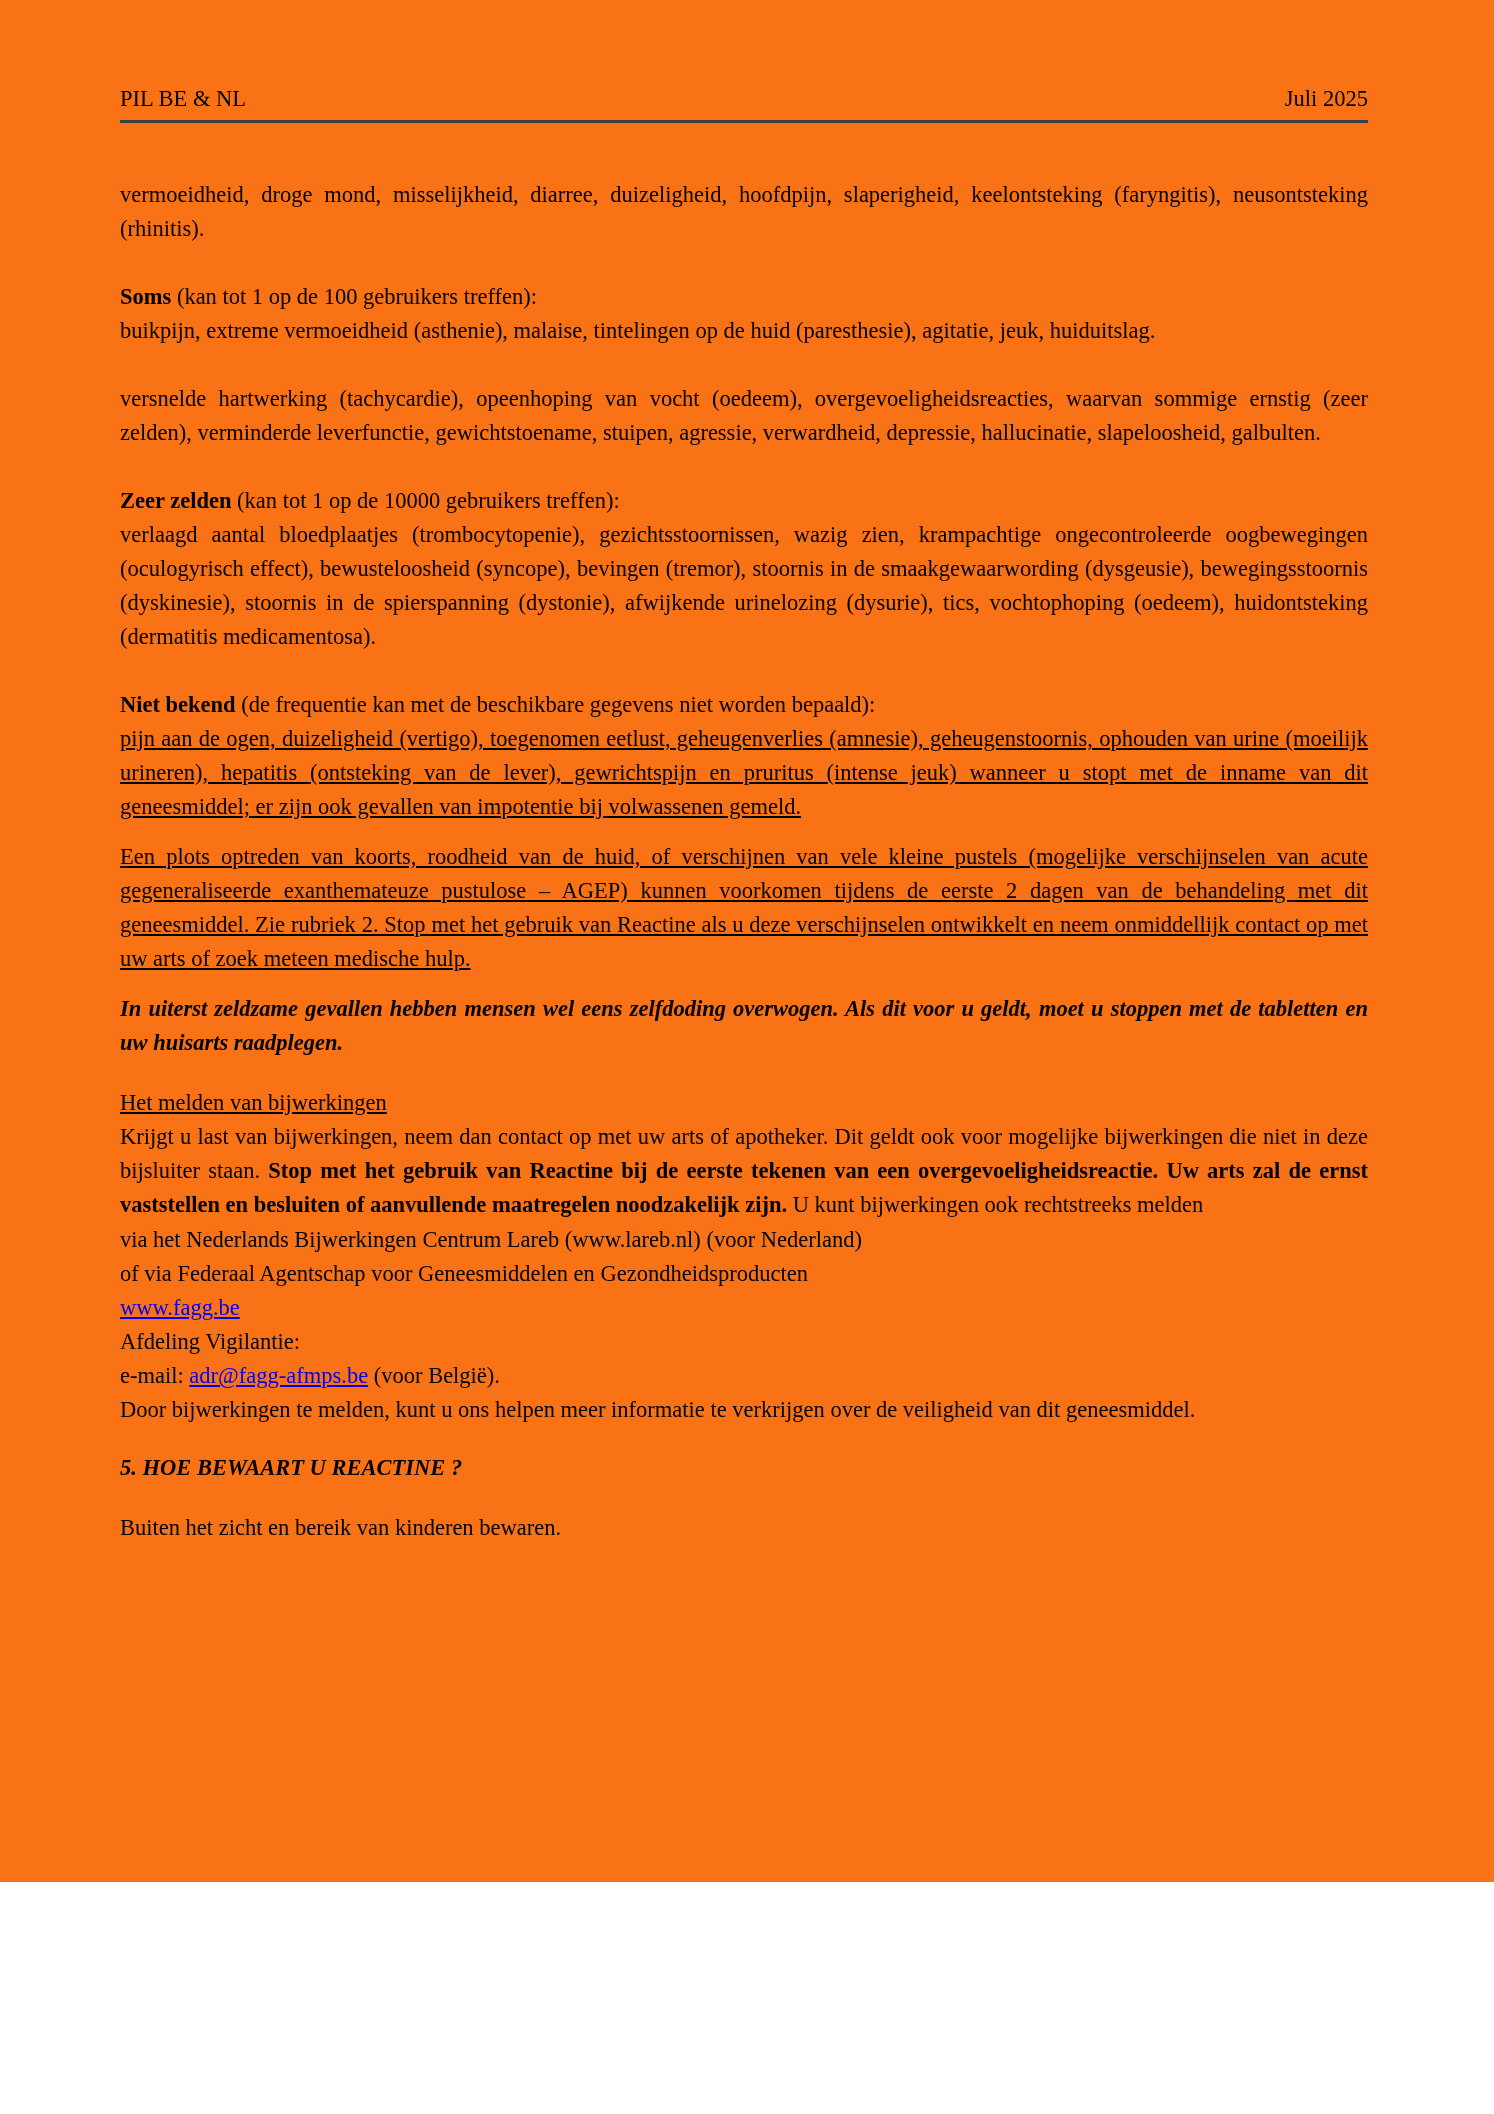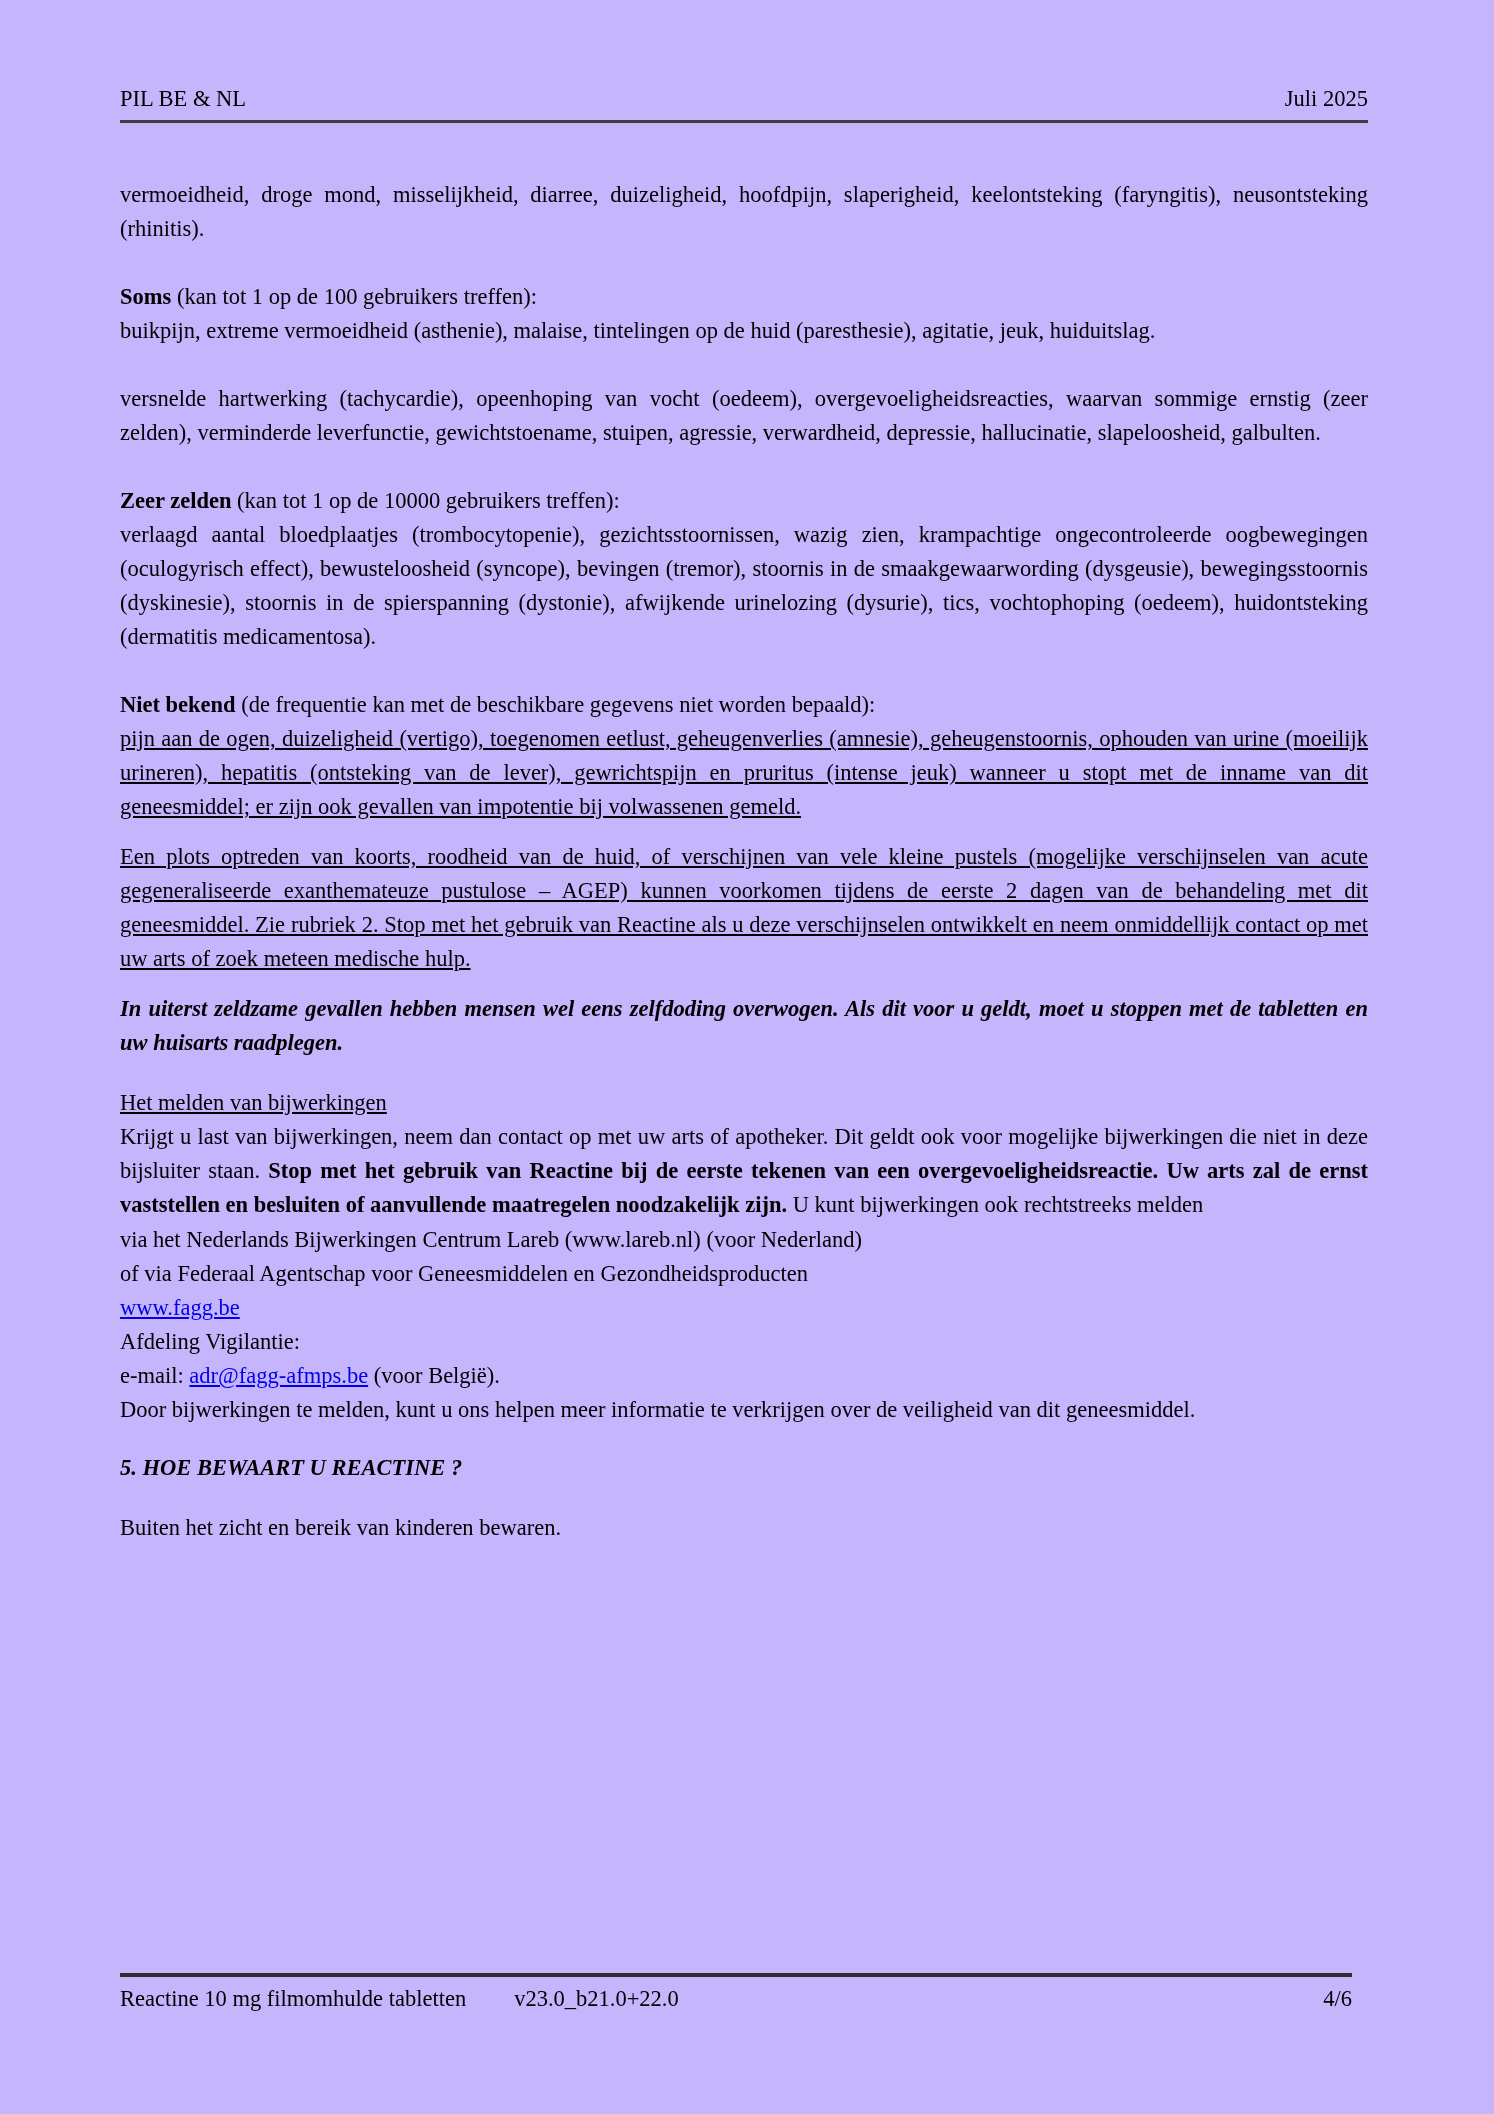--- a/index.html
+++ b/index.html
@@ -1,20 +1,20 @@
 <!DOCTYPE html>
 <html><head>
 <meta charset="utf-8">
 <style>
   html, body { margin: 0; padding: 0; background: #ffffff; }
   .page {
     position: relative;
     width: 1494px;
-    height: 2114px;
-    background: #c4b5fd;
+    height: 1882px;
+    background: #f97316;
     font-family: "Liberation Serif", serif;
     font-size: 22.5px;
     color: #000000;
     overflow: hidden;
   }
   .header {
     position: absolute;
     left: 120px;
     right: 126px;
     top: 86px;

